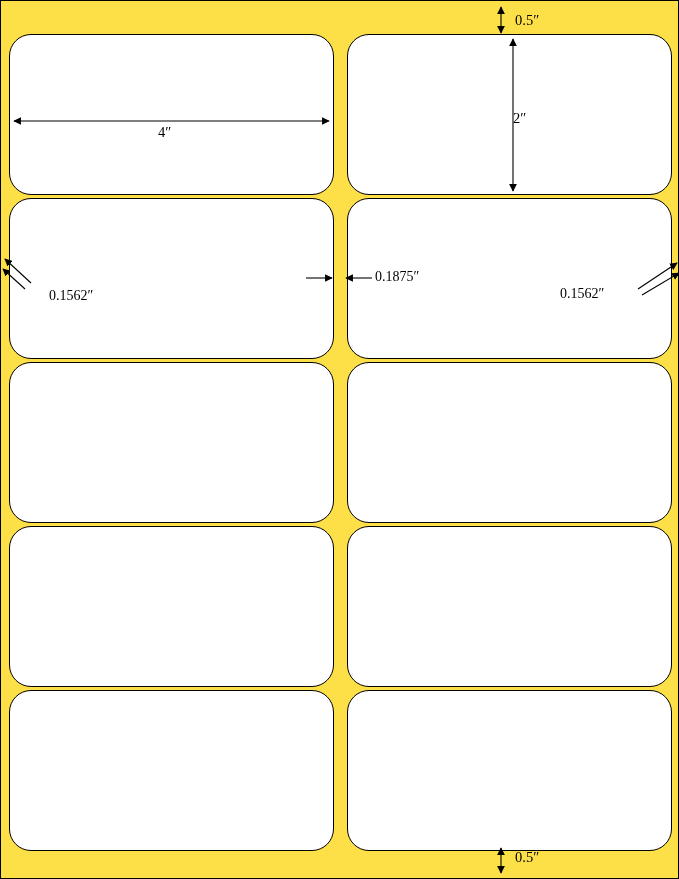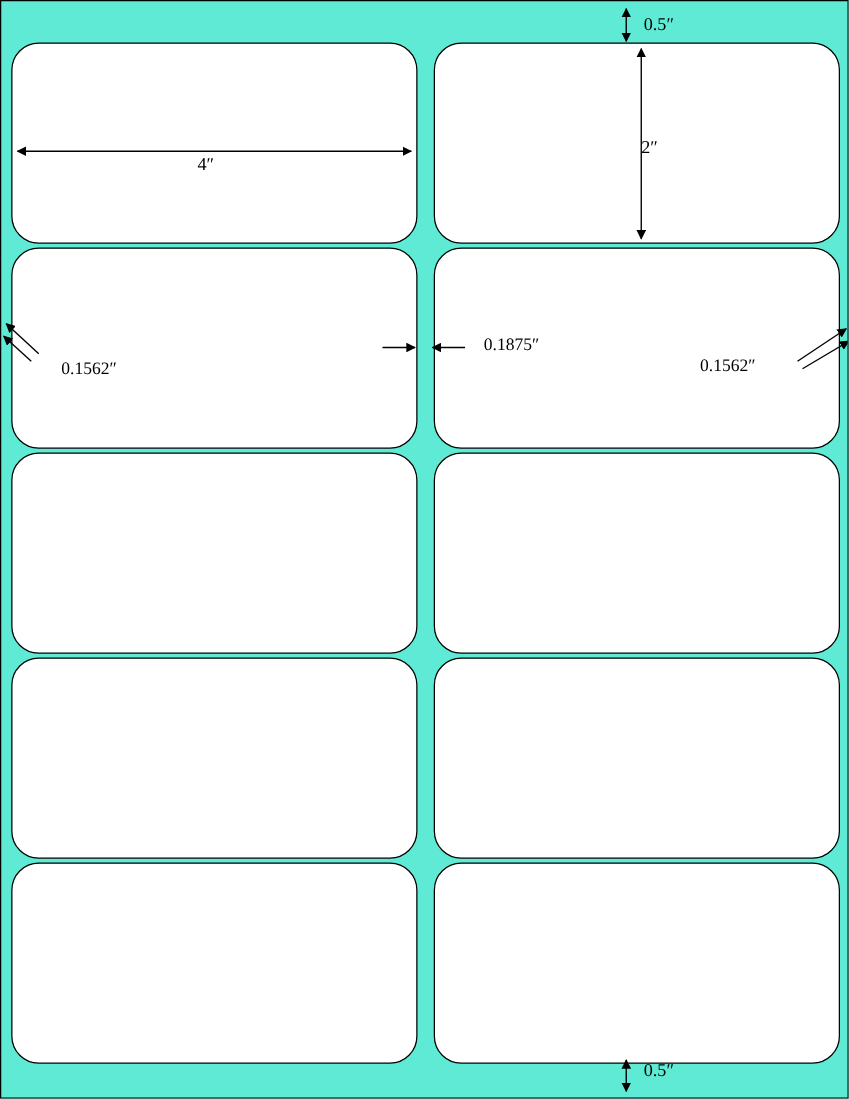--- a/index.html
+++ b/index.html
@@ -8,21 +8,21 @@
     padding: 0;
     background: #ffffff;
   }
   body {
     font-family: "Liberation Serif", serif;
   }
   #sheet {
     position: relative;
     width: 679px;
     height: 879px;
-    background: #5eead4;
+    background: #fde047;
     border: 1px solid #000000;
     overflow: hidden;
   }
   
   #label-grid {
     position: absolute;
     left: 8px;
     top: 33px;
     width: 663px;
     height: 812px;
@@ -118,19 +118,19 @@
   </svg>
 
   <div class="dim-label" style="left:514px; top:12px;">0.5″</div>
 
   <div class="dim-label" style="left:157px; top:124px;">4″</div>
 
   <div class="dim-label" style="left:512px; top:110px;">2″</div>
 
   <div class="dim-label small" style="left:48px; top:288px;">0.1562″</div>
 
-  <div class="dim-label small" style="left:374px; top:269px;margin-left:12px;">0.1875″</div>
+  <div class="dim-label small" style="left:374px; top:269px;">0.1875″</div>
 
   <div class="dim-label small" style="left:559px; top:286px;">0.1562″</div>
 
   <div class="dim-label" style="left:514px; top:849px;">0.5″</div>
 
 </div>
 
 </body></html>

